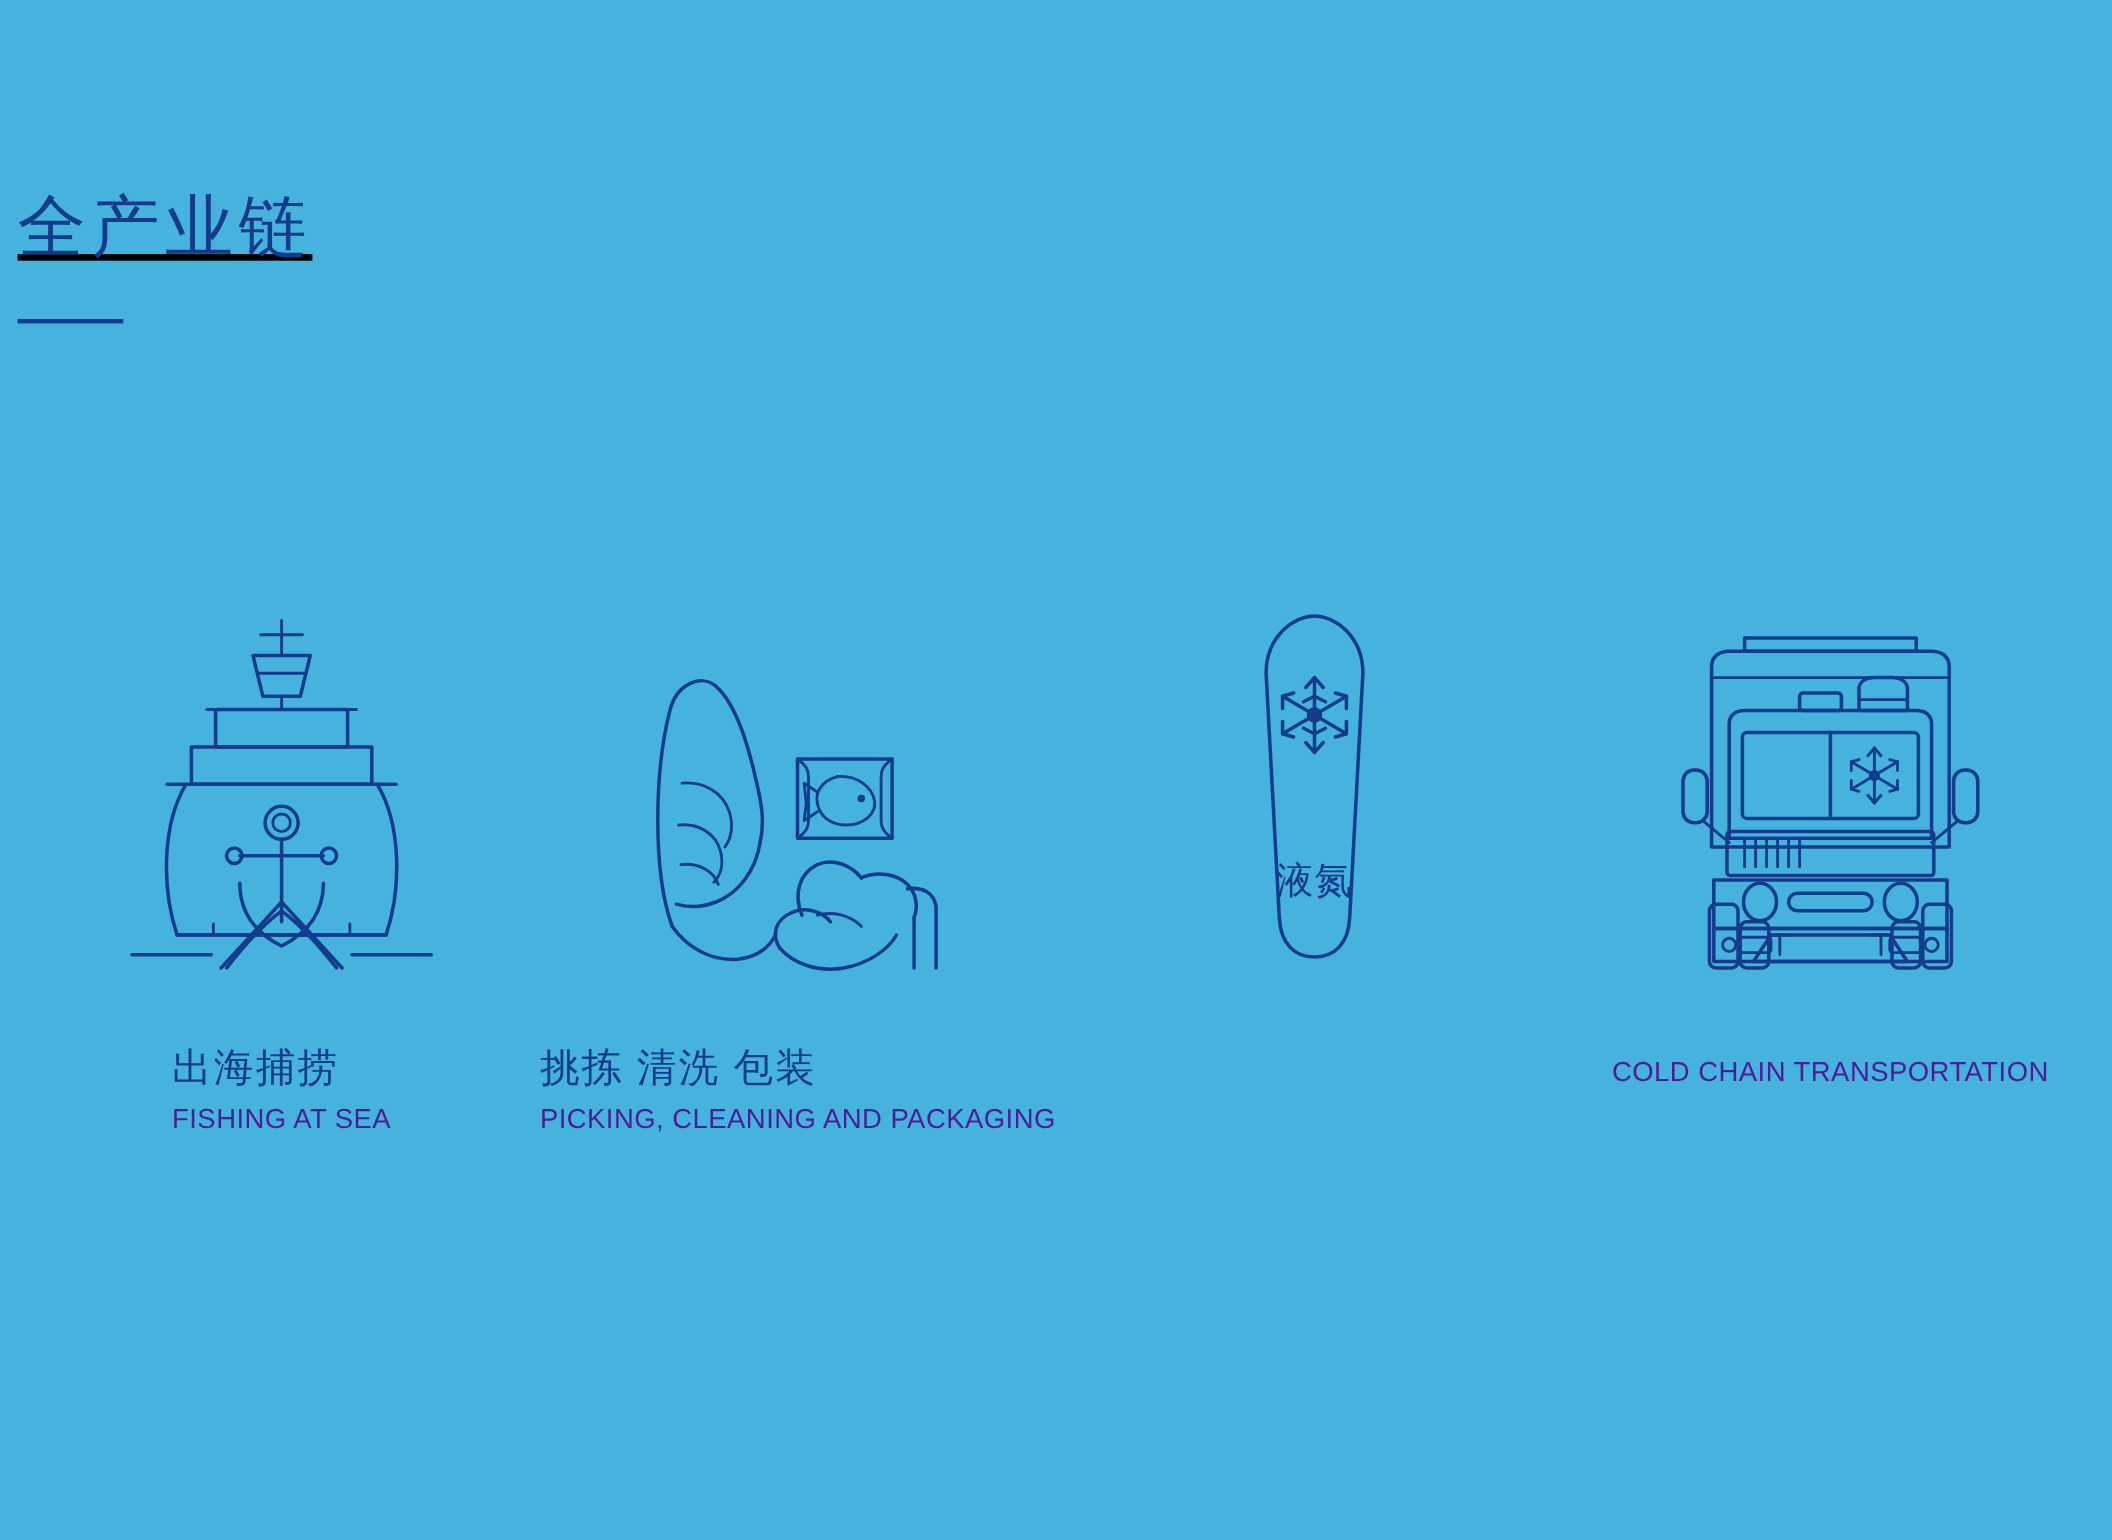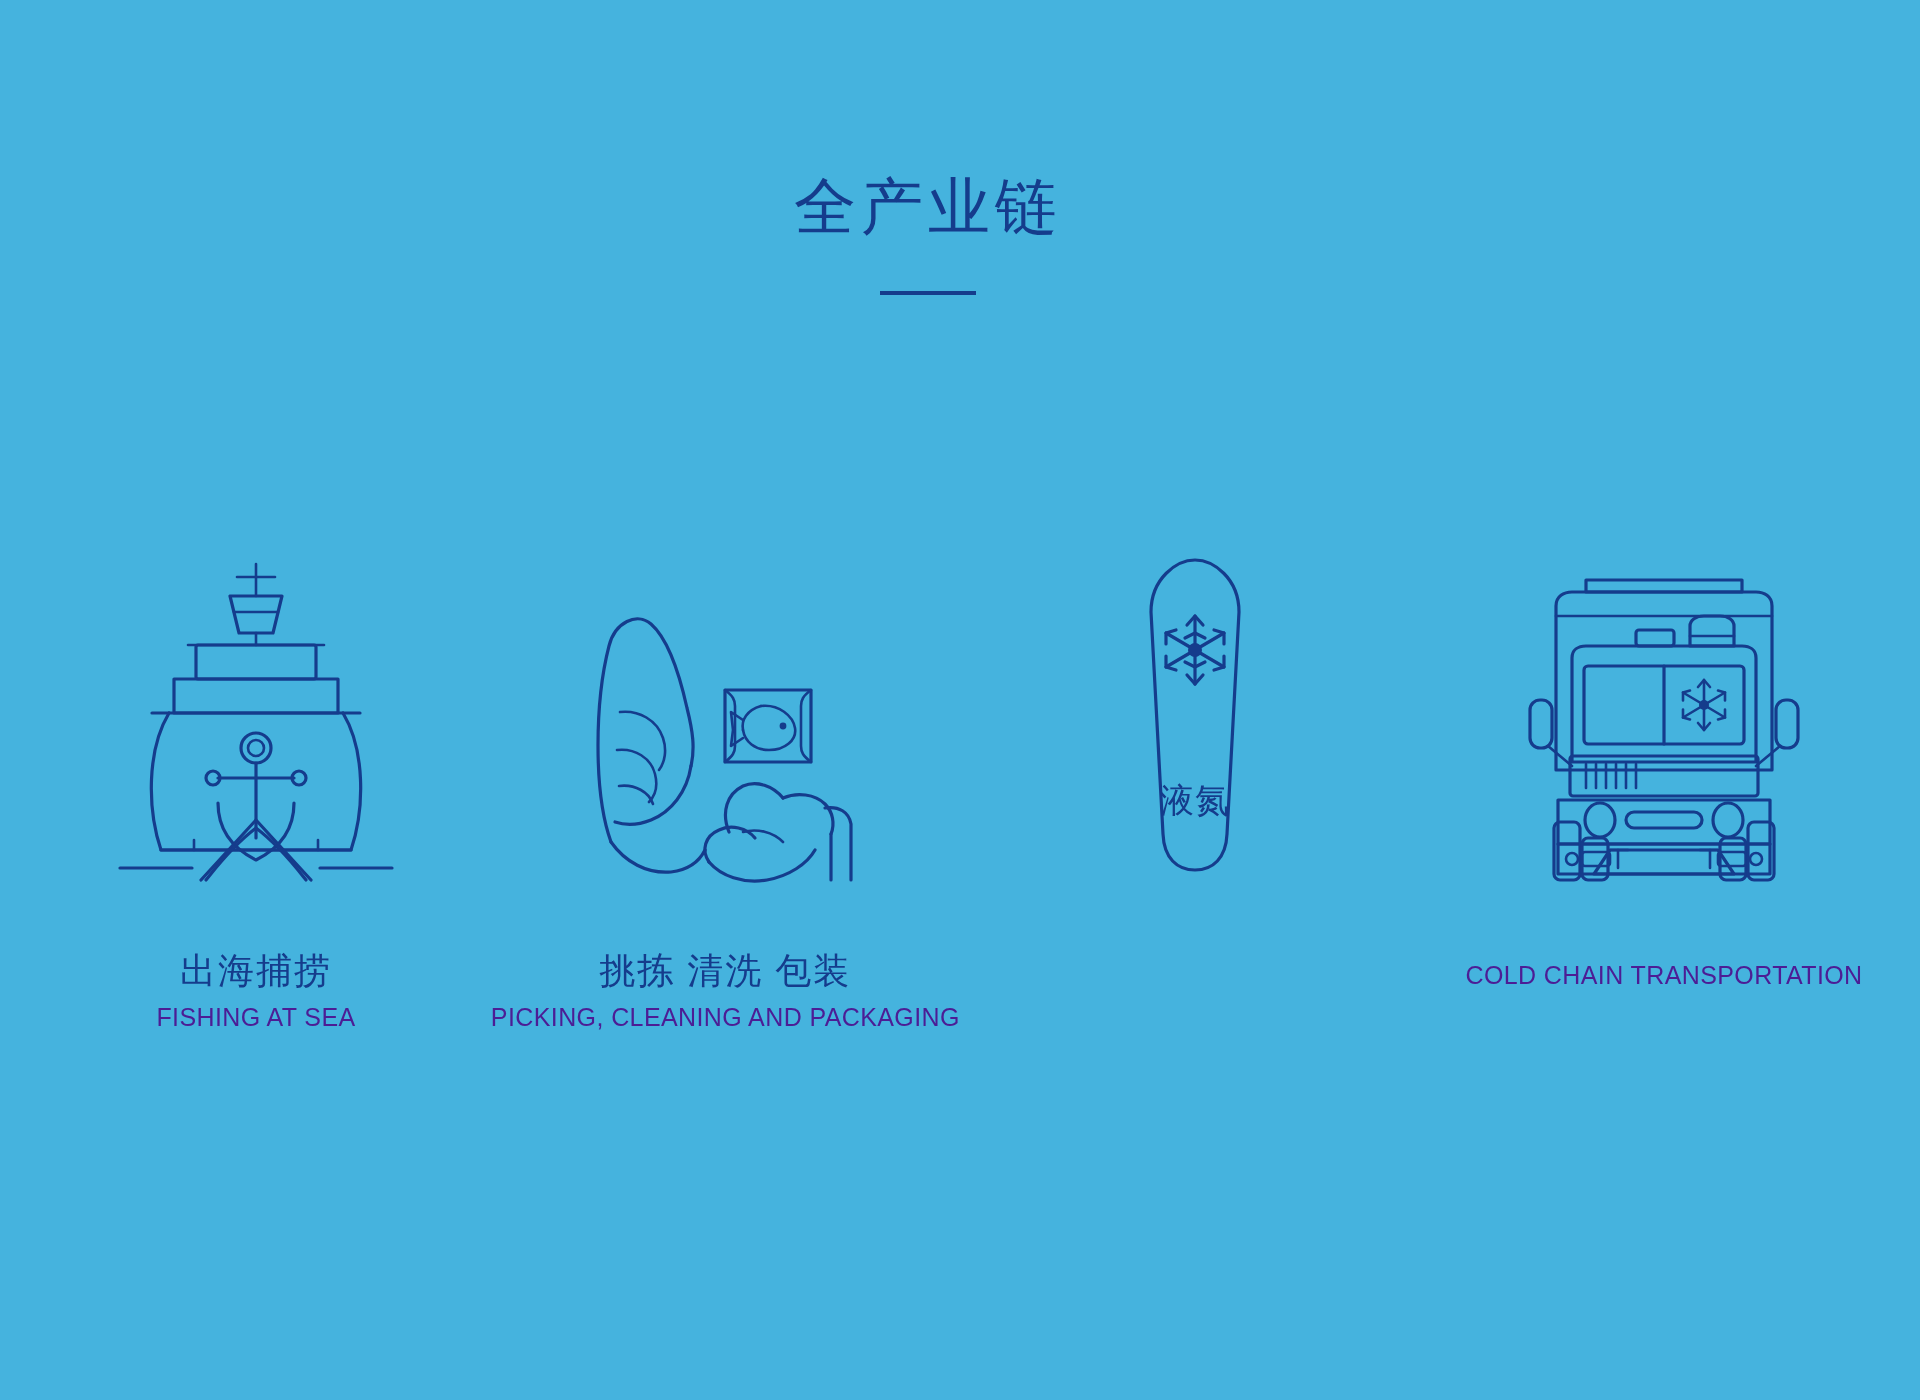--- a/index.html
+++ b/index.html
@@ -17,25 +17,25 @@
   #stage {
     position: relative;
     width: 1920px;
     height: 1400px;
     background: #45b3de;
   }
 
   
   .title-block {
     position: absolute;
-    left: 0;
+    left: 16px;
     top: 176px;
     width: 1856px;      
-    text-align: center;
     user-select: none;
+    text-decoration: underline;
   }
   .title-line {
     color: #153c8c;
     font-family: "Liberation Serif", "DejaVu Serif", serif;
     font-weight: 400;
     font-size: 62px;
     line-height: 1;
     letter-spacing: 5px;
     white-space: nowrap;
   }
@@ -72,21 +72,21 @@
   .step-icon {
     height: 340px;
     display: flex;
     align-items: flex-end;
     justify-content: flex-start;
   }
   .step-icon svg { display: block; overflow: visible; }
 
   .step-captions {
     margin-top: 70px;
-    text-align: center;
+    text-align: left;
     user-select: none;
   }
   .caption-cn {
     color: #153c8c;
     font-family: "Liberation Sans", "DejaVu Sans", sans-serif;
     font-size: 36px;
     line-height: 1.18;
     letter-spacing: 2px;
     white-space: nowrap;
   }

